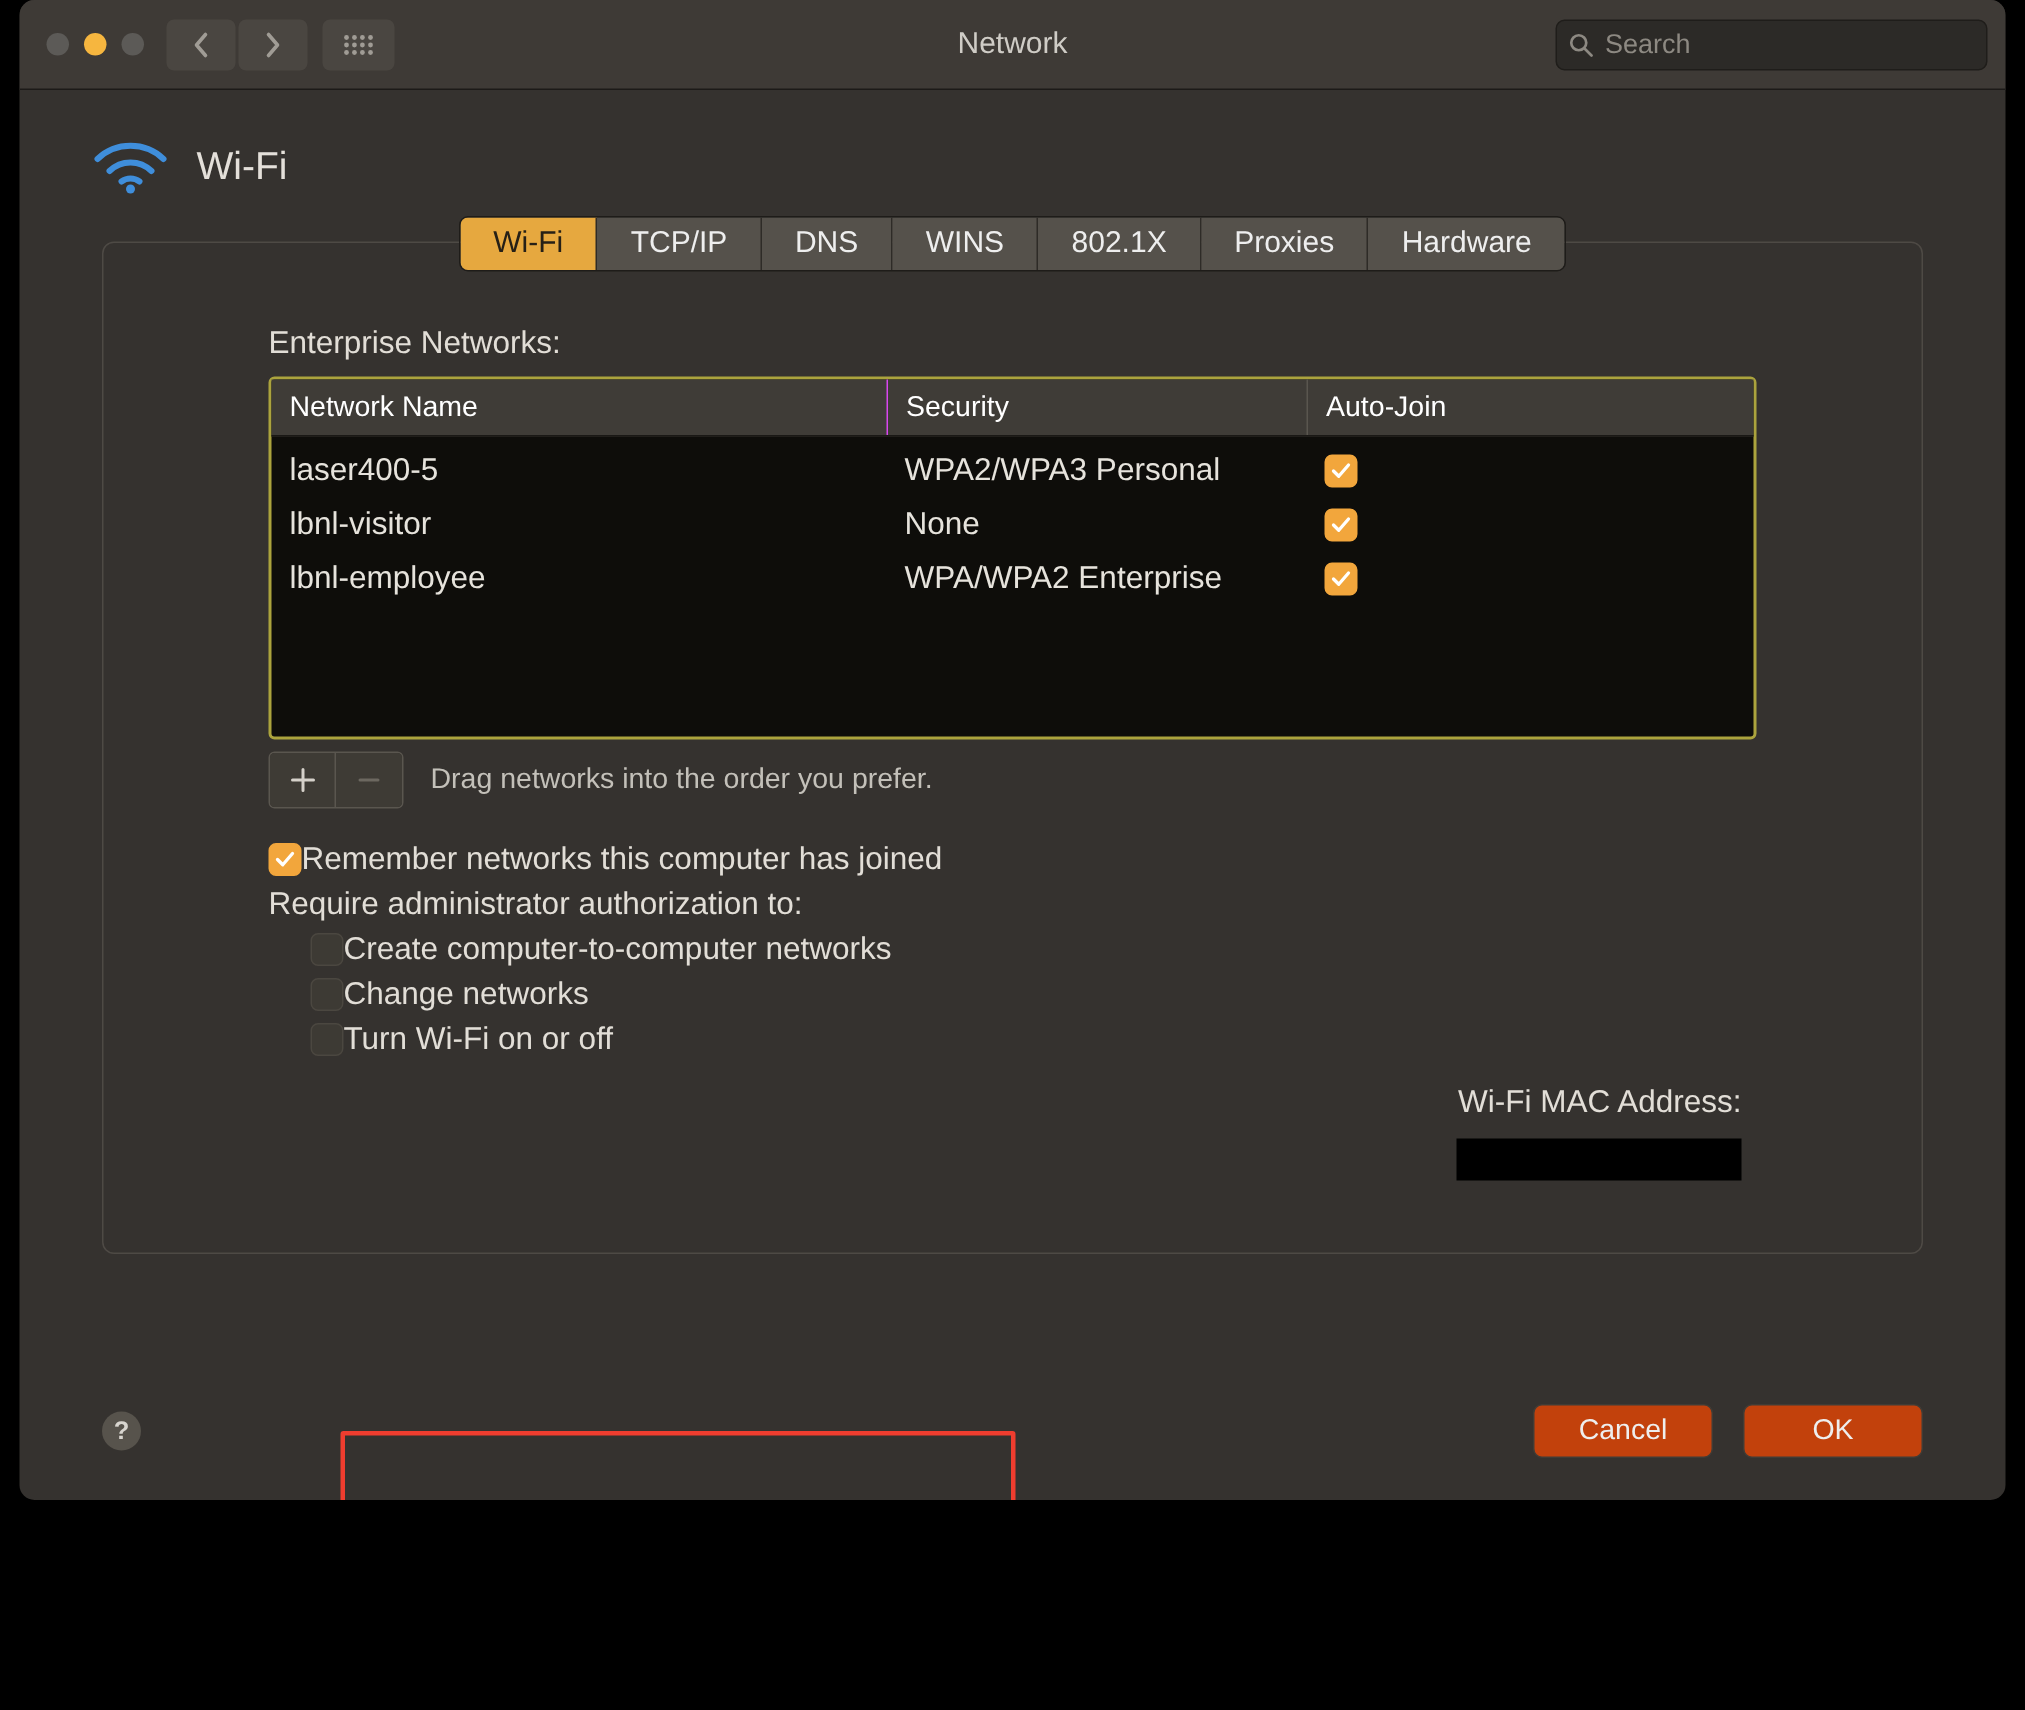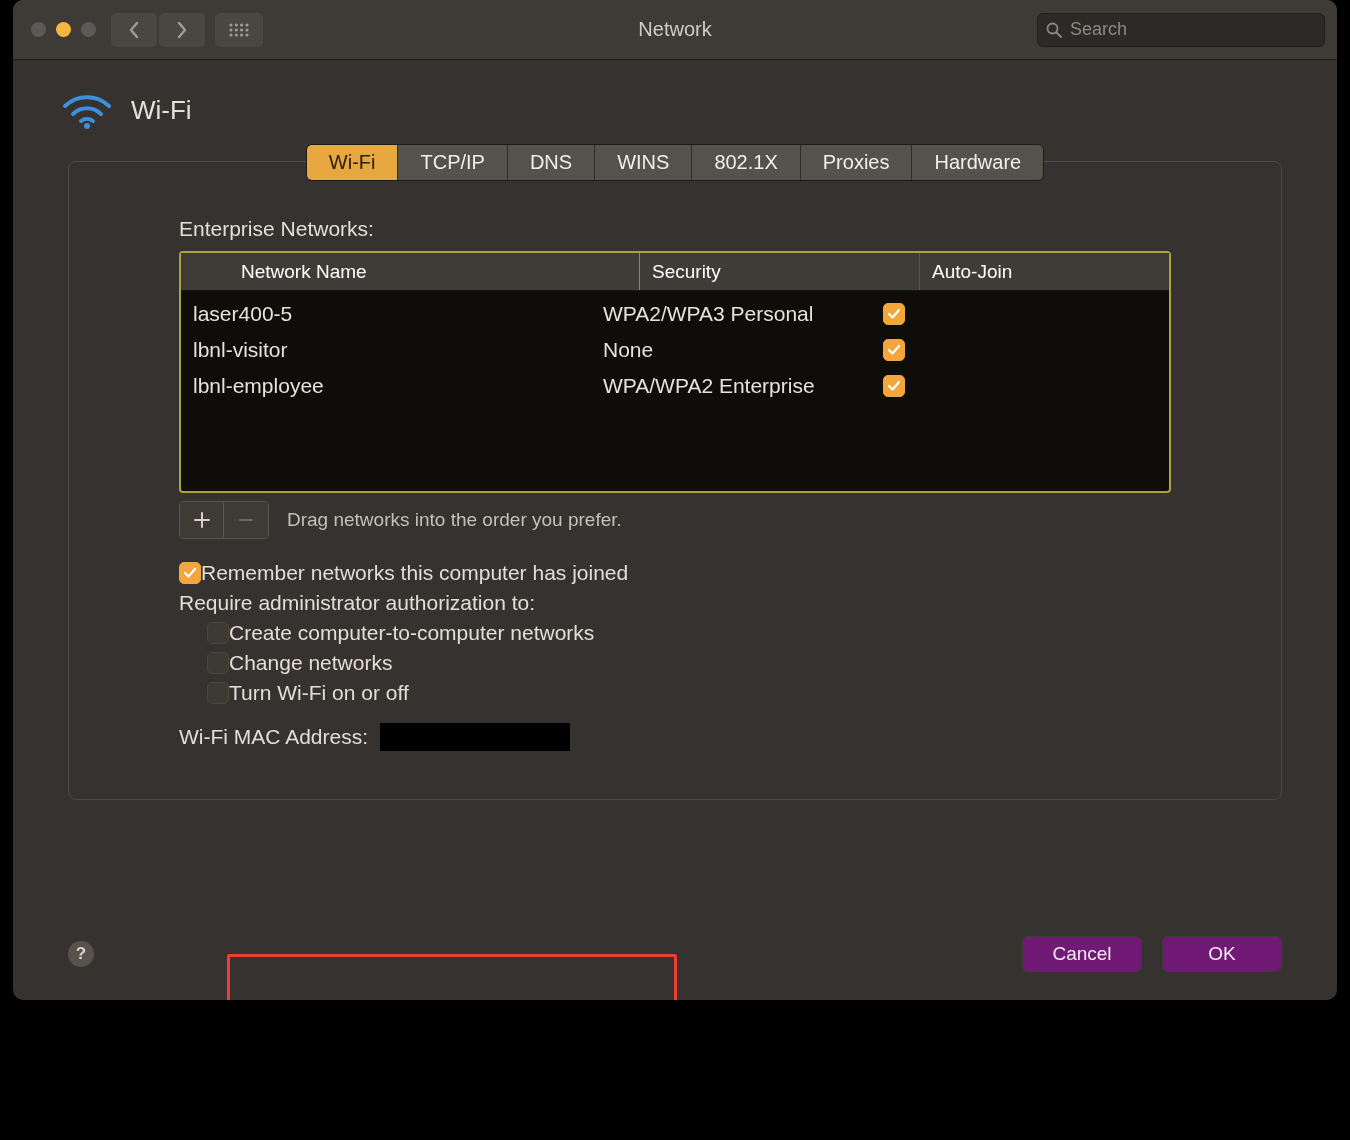--- a/index.html
+++ b/index.html
@@ -96,21 +96,20 @@
     border:2px solid #aba33d;
     border-radius:4px;
     background:#0e0d0a;
   }
   .thead{
     display:flex;
     background:#3f3c37;
     font-size:19px;color:#fff;
     height:38px;align-items:center;
     border-bottom:1px solid #1a1815;
-    padding-left:48px;
   }
   .th,.td{padding:0 12px;}
   .col-name{flex:0 0 410px;}
   .col-sec{flex:0 0 280px;border-left:1px solid #d946ef;}
   .col-join{flex:1;border-left:1px solid #5a564f;}
   .thead .col-sec,.thead .col-join{height:100%;display:flex;align-items:center;}
   .tbody{min-height:200px;padding:5px 0;}
   .trow{display:flex;align-items:center;font-size:21px;height:36px;color:#e6e3dc;}
   .trow .col-sec,.trow .col-join{border-left:none;}
   
@@ -135,23 +134,24 @@
   .cb{
     width:22px;height:22px;border-radius:5px;flex:0 0 22px;
     border:1px solid #4b4740;background:#3d3a34;
     display:flex;align-items:center;justify-content:center;
   }
   .cb.checked{background:#f2a63c;border-color:#f2a63c;}
   .cb.checked svg{display:block;}
   .cb svg{display:none;}
   
   .macrow{
-    display:flex;align-items:center;gap:12px;
+    display:flex;align-items:flex-end;gap:12px;
     margin:10px 0 0 0;
     padding:8px 10px 8px 0;
+    flex-direction:column;
   }
   .redbox{
     position:absolute;
     border:3px solid #ef3d2f;
     border-radius:2px;
     left:158px;
     width:450px;
     top:792px;
     height:61px;
     pointer-events:none;
@@ -164,21 +164,21 @@
     padding:0 55px;
   }
   .helpbtn{
     width:26px;height:26px;border-radius:50%;background:#57534c;
     color:#d8d5cf;font-size:17px;font-weight:bold;
     display:flex;align-items:center;justify-content:center;
   }
   .footbtns{margin-left:auto;display:flex;gap:20px;}
   .btn{
     min-width:120px;height:36px;border-radius:6px;
-    background:#701a75;border:1px solid #403c36;
+    background:#c2410c;border:1px solid #403c36;
     color:#eee;font-size:19px;
     display:flex;align-items:center;justify-content:center;
     padding:0 22px;
   }
   svg{display:block;}
 </style>
 </head>
 <body>
 
 <div class="window">

